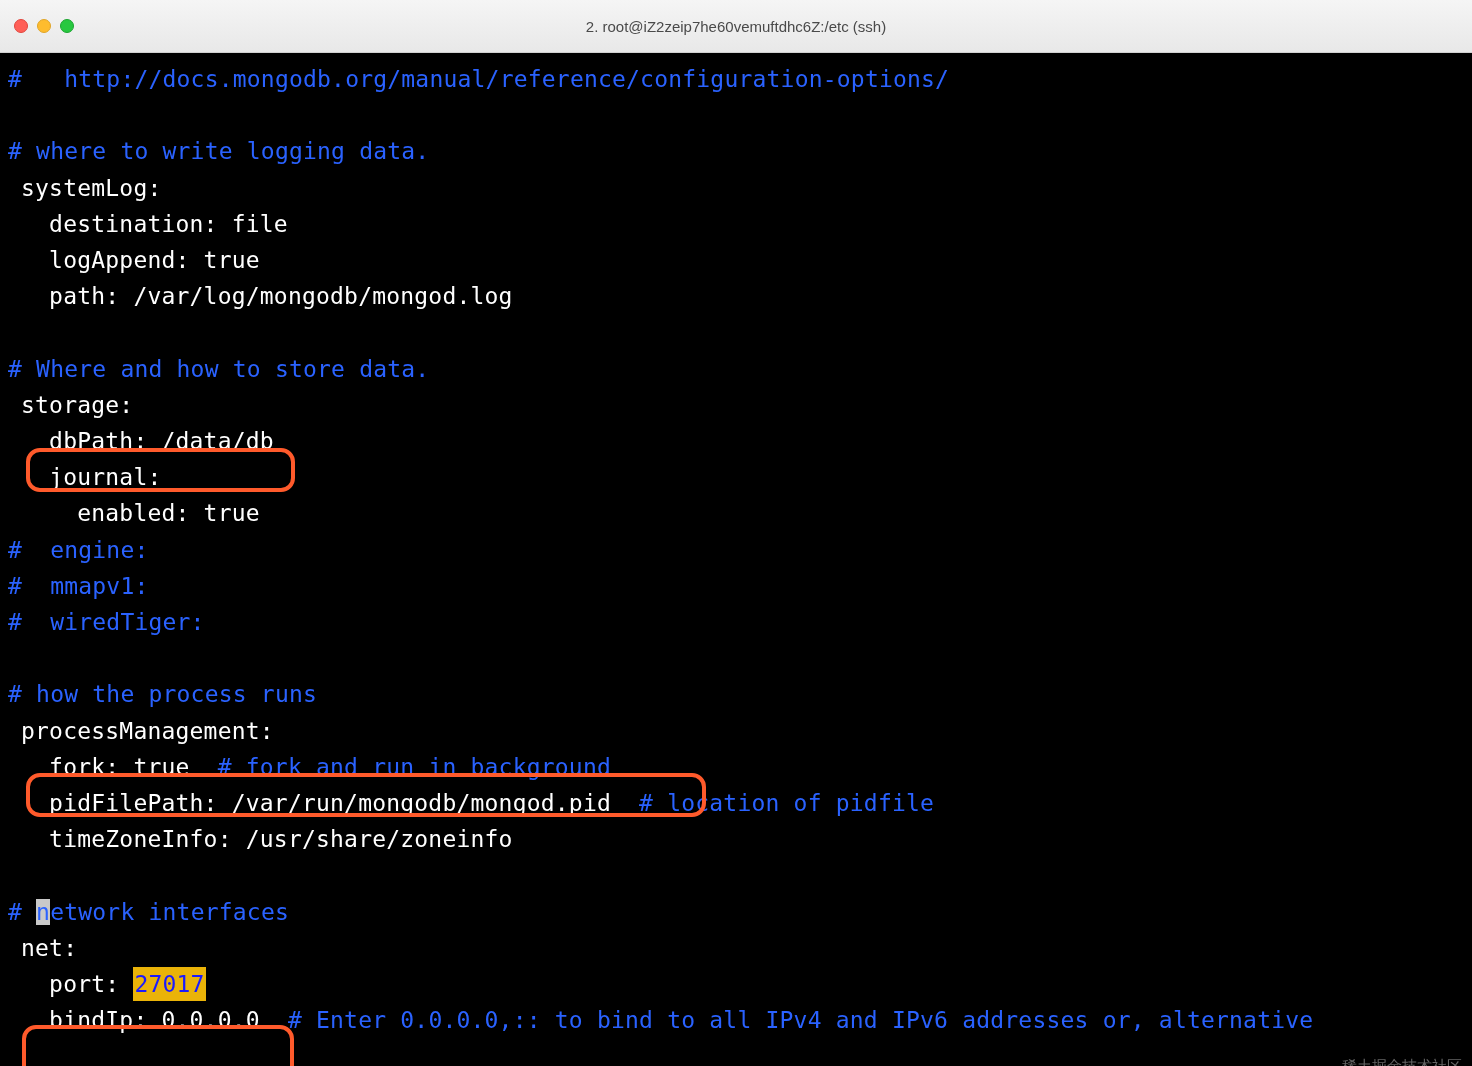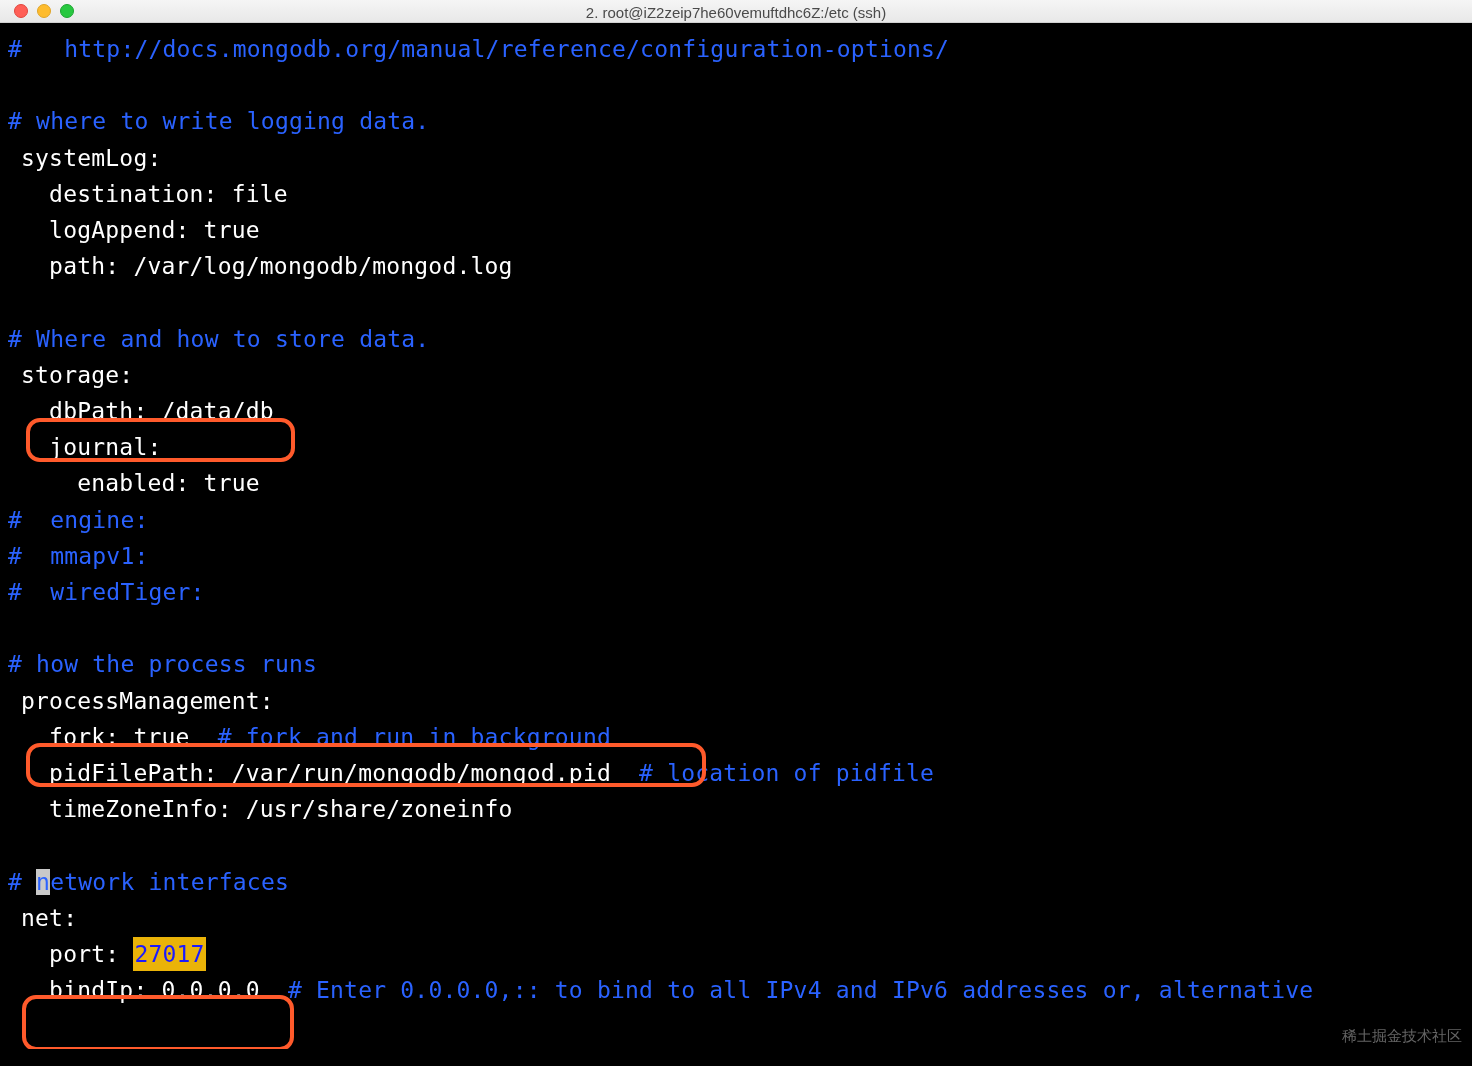--- a/index.html
+++ b/index.html
@@ -2,25 +2,25 @@
 <html><head>
 <meta charset="utf-8">
 <style>
   * { margin: 0; padding: 0; box-sizing: border-box; }
   html, body { width: 1472px; height: 1066px; overflow: hidden; }
   body {
     font-family: -apple-system, BlinkMacSystemFont, "Helvetica Neue", sans-serif;
     background: #000;
   }
   .titlebar {
-    height: 23px;
+    height: 53px;
     background: linear-gradient(#f5f5f5, #e8e8e8);
     border-bottom: 1px solid #d0d0d0;
     display: flex;
-    align-items: flex-start;
+    align-items: center;
     padding: 4px 14px;
     position: relative;
   }
   .traffic-lights { display: flex; gap: 9px; }
   .tl { width: 14px; height: 14px; border-radius: 50%; }
   .tl.red    { background: #ff5f57; border: 0.5px solid #e1463e; }
   .tl.yellow { background: #febc2e; border: 0.5px solid #e0a528; }
   .tl.green  { background: #28c840; border: 0.5px solid #1ca530; }
   .title {
     position: absolute;

